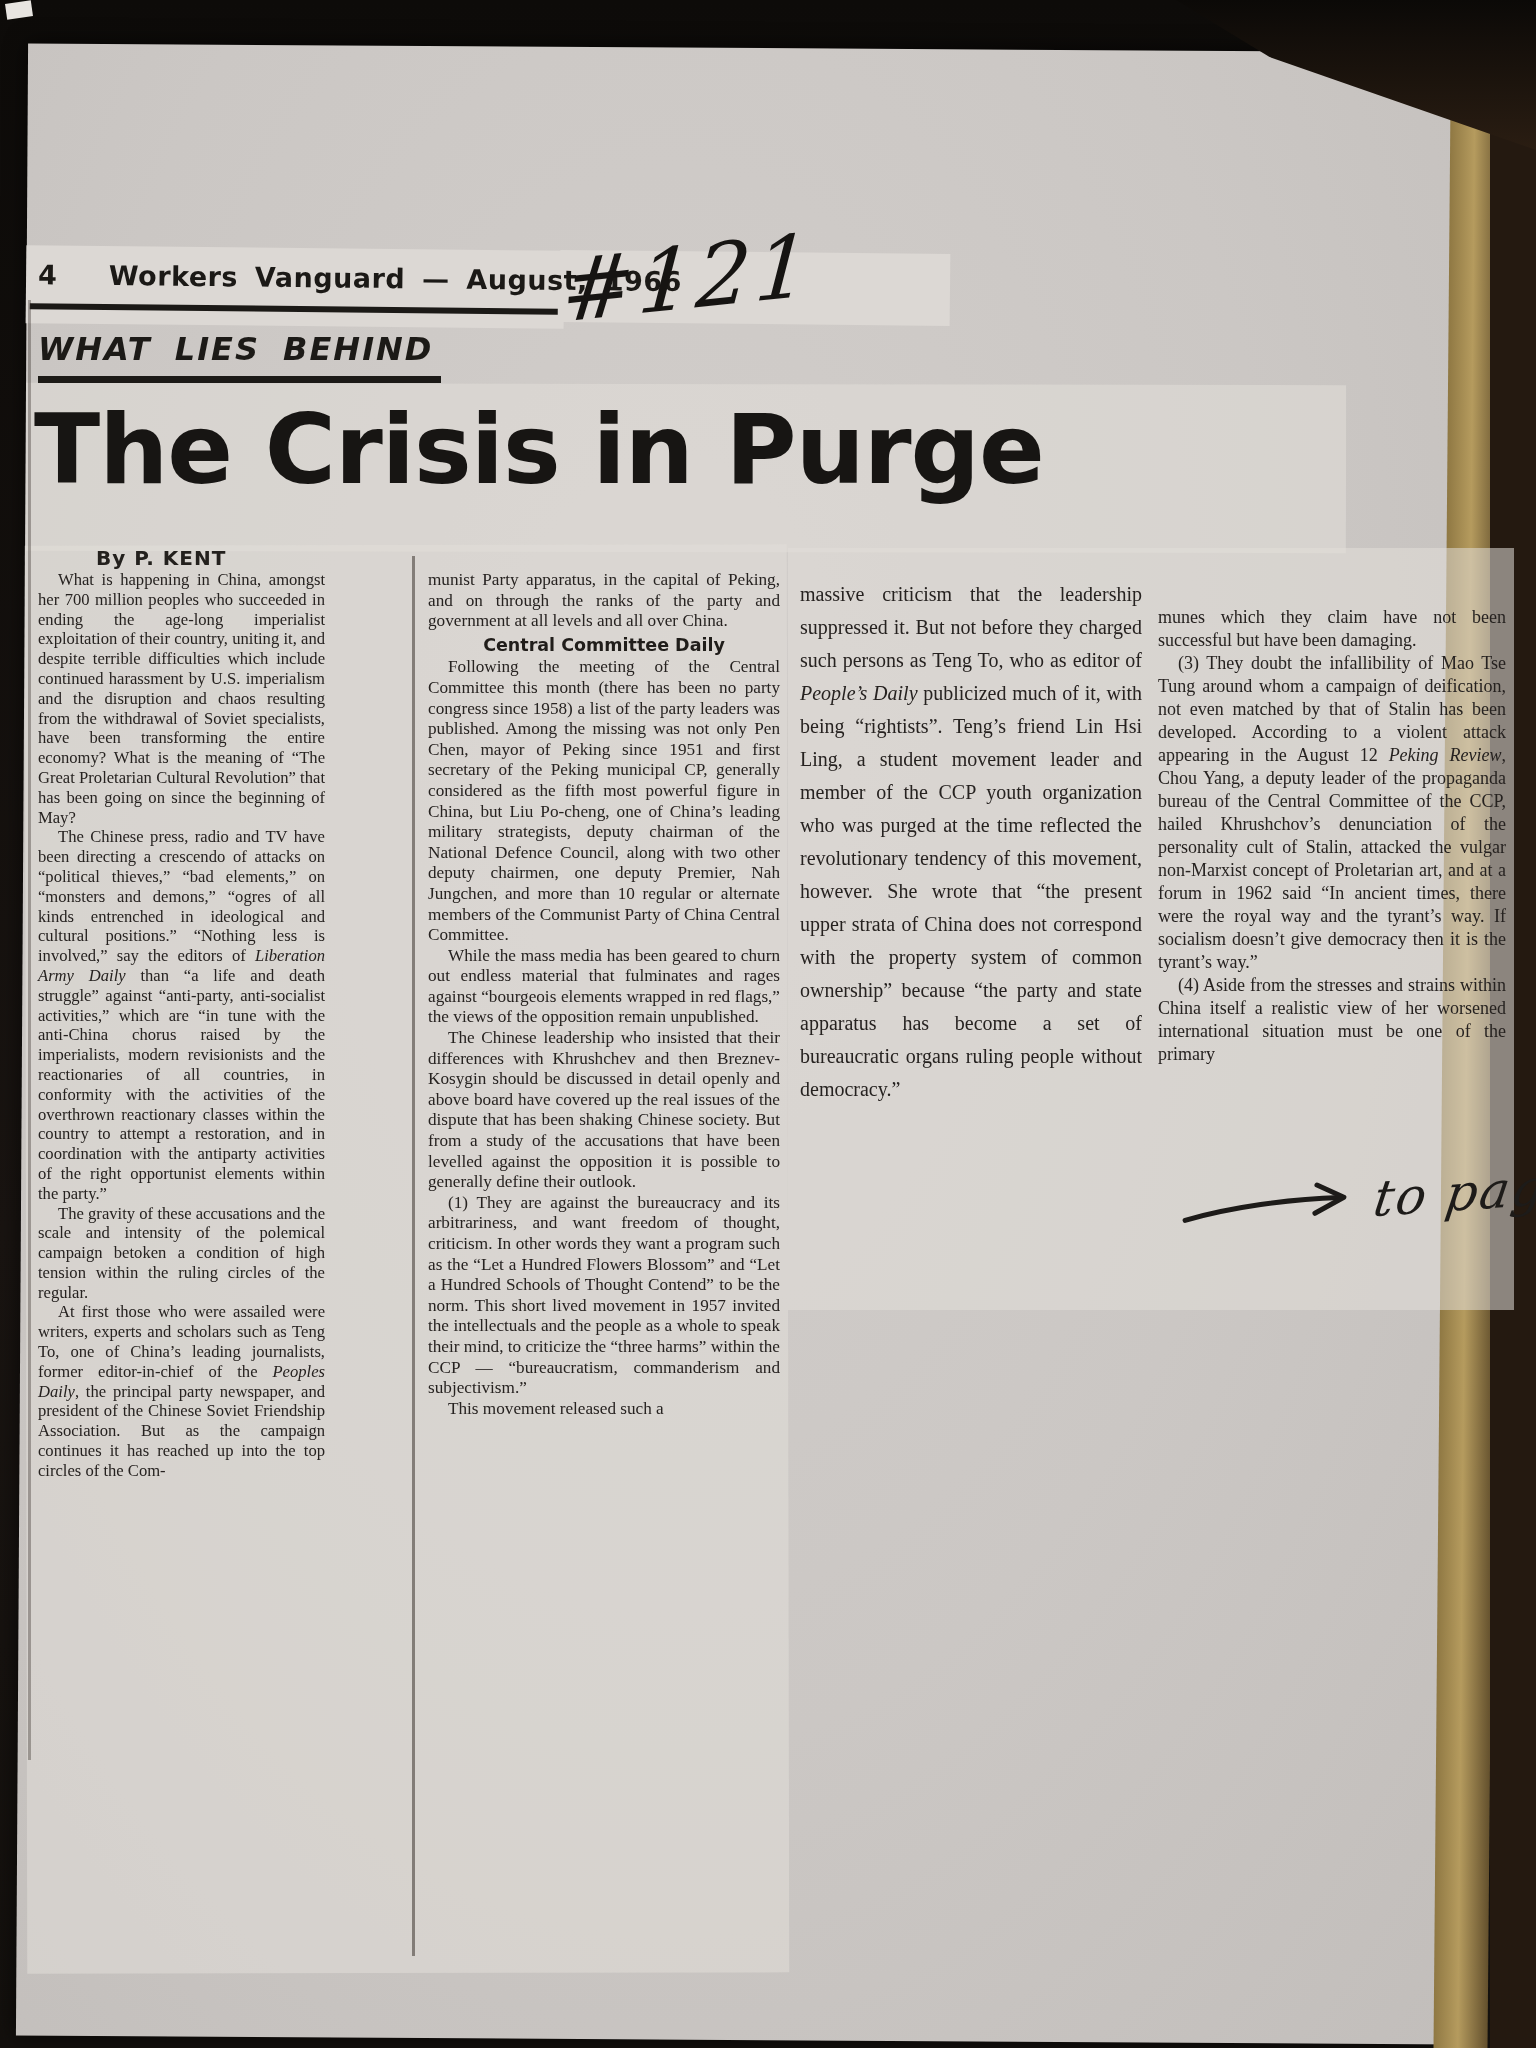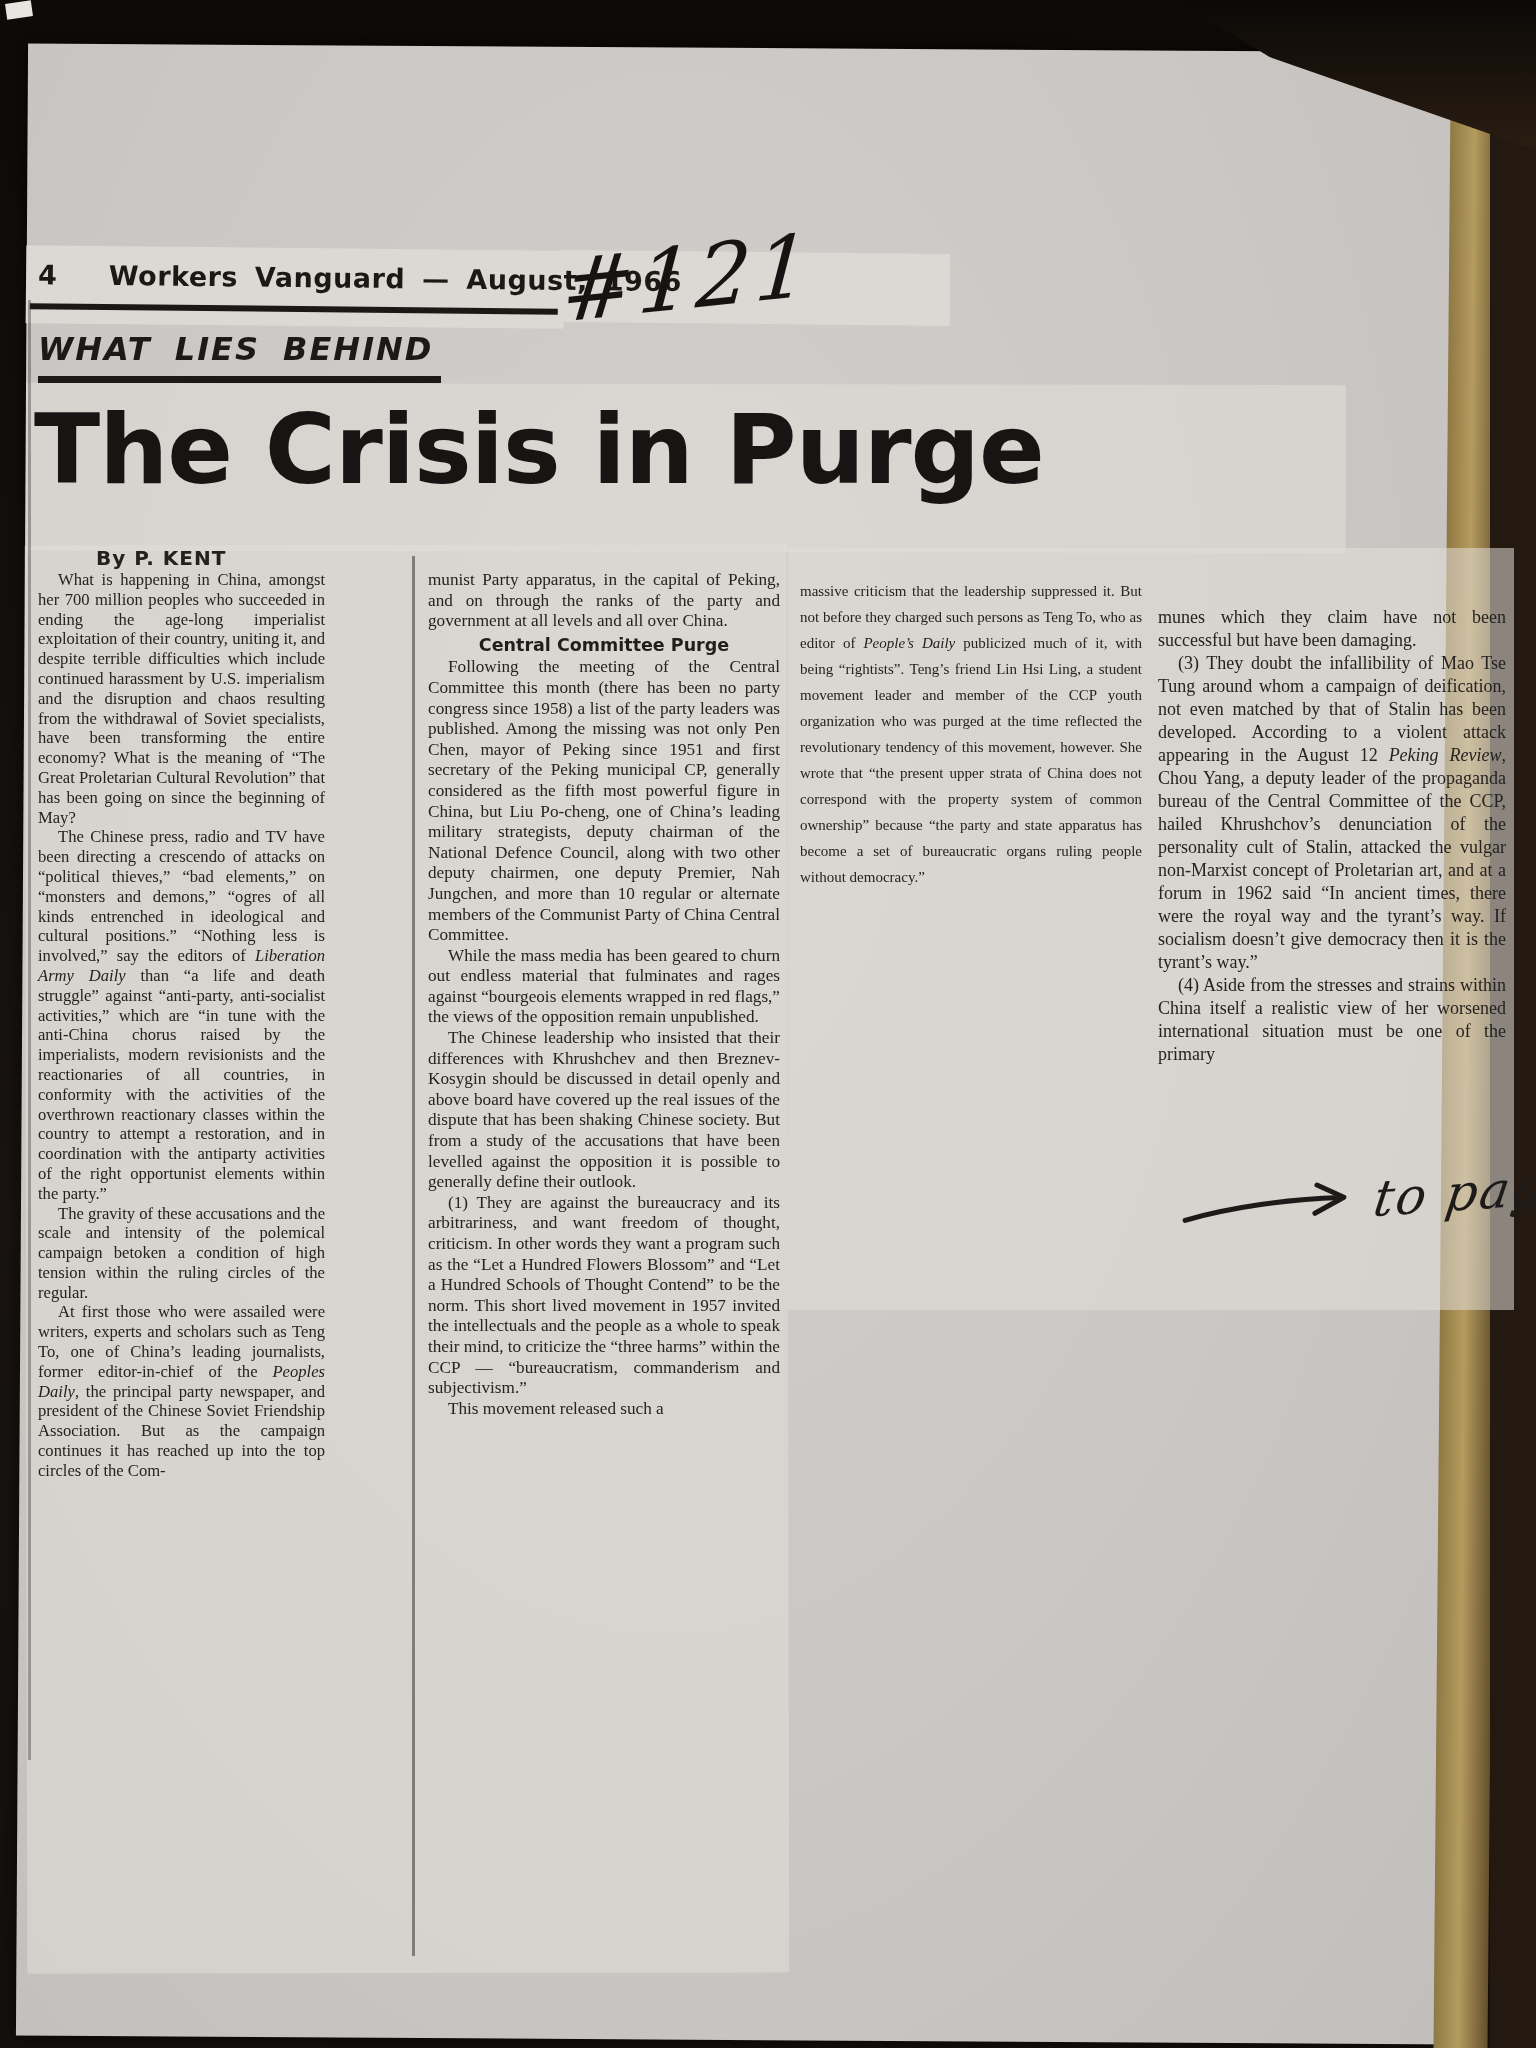--- a/index.html
+++ b/index.html
@@ -37,21 +37,21 @@
          font-size:32px;letter-spacing:2px;word-spacing:10px;
          padding:0 8px 8px 0;border-bottom:7px solid #1c1a17;white-space:nowrap;}
   .headline{position:absolute;left:34px;top:396px;z-index:5;color:#171513;
          font-family:"DejaVu Sans", sans-serif;font-weight:bold;
          font-size:97px;line-height:1.12;letter-spacing:-1px;white-space:nowrap;}
   .byline{position:absolute;left:96px;top:546px;z-index:5;color:#23201d;
          font-family:"DejaVu Sans", sans-serif;font-weight:bold;font-size:20px;letter-spacing:1px;}
   .col{position:absolute;z-index:5;color:#262220;text-align:justify;}
   #col1{left:38px;top:570px;width:287px;font-size:16.6px;line-height:19.8px;}
   #col2{left:428px;top:570px;width:352px;font-size:17.2px;line-height:20.6px;}
-  #col3{left:800px;top:578px;width:342px;font-size:15px;line-height:26px;}
+  #col3{left:800px;top:578px;width:342px;font-size:20px;line-height:33px;}
   #col4{left:1158px;top:606px;width:348px;font-size:18px;line-height:23px;}
   .para{margin:0;text-indent:20px;}
   .para.no-indent{text-indent:0;}
   .subhead{margin:3px 0 2px 0;text-align:center;font-family:"DejaVu Sans", sans-serif;
          font-weight:bold;font-size:17.5px;color:#201d1a;}
   .seam{position:absolute;z-index:4;background:rgba(45,38,32,.5);}
   .seam-col2{left:412px;top:556px;width:3px;height:1400px;}
   .seam-col1{left:28px;top:300px;width:3px;height:1460px;background:rgba(45,38,32,.35);}
   .hand-note{position:absolute;left:1180px;top:1168px;z-index:5;display:flex;align-items:center;
          gap:14px;color:#1d1b19;transform:rotate(-4deg);}
@@ -94,21 +94,21 @@
   <div class="seam seam-col2"></div>
 
   <div class="col" id="col1">
       <p class="para">What is happening in China, amongst her 700 million peoples who succeeded in ending the age-long imperialist exploitation of their country, uniting it, and despite terrible difficulties which include continued harassment by U.S. imperialism and the disruption and chaos resulting from the withdrawal of Soviet specialists, have been transforming the entire economy? What is the meaning of “The Great Proletarian Cultural Revolution” that has been going on since the beginning of May?</p>
       <p class="para">The Chinese press, radio and TV have been directing a crescendo of attacks on “political thieves,” “bad elements,” on “monsters and demons,” “ogres of all kinds entrenched in ideological and cultural positions.” “Nothing less is involved,” say the editors of <i>Liberation Army Daily</i> than “a life and death struggle” against “anti-party, anti-socialist activities,” which are “in tune with the anti-China chorus raised by the imperialists, modern revisionists and the reactionaries of all countries, in conformity with the activities of the overthrown reactionary classes within the country to attempt a restoration, and in coordination with the antiparty activities of the right opportunist elements within the party.”</p>
       <p class="para">The gravity of these accusations and the scale and intensity of the polemical campaign betoken a condition of high tension within the ruling circles of the regular.</p>
       <p class="para">At first those who were assailed were writers, experts and scholars such as Teng To, one of China’s leading journalists, former editor-in-chief of the <i>Peoples Daily</i>, the principal party newspaper, and president of the Chinese Soviet Friendship Association. But as the campaign continues it has reached up into the top circles of the Com-</p>
     </div>
   <div class="col" id="col2">
       <p class="para no-indent">munist Party apparatus, in the capital of Peking, and on through the ranks of the party and government at all levels and all over China.</p>
-      <h3 class="subhead">Central Committee Purge</h3>
+      <h3 class="subhead">Central Committee Daily</h3>
       <p class="para">Following the meeting of the Central Committee this month (there has been no party congress since 1958) a list of the party leaders was published. Among the missing was not only Pen Chen, mayor of Peking since 1951 and first secretary of the Peking municipal CP, generally considered as the fifth most powerful figure in China, but Liu Po-cheng, one of China’s leading military strategists, deputy chairman of the National Defence Council, along with two other deputy chairmen, one deputy Premier, Nah Jungchen, and more than 10 regular or alternate members of the Communist Party of China Central Committee.</p>
       <p class="para">While the mass media has been geared to churn out endless material that fulminates and rages against “bourgeois elements wrapped in red flags,” the views of the opposition remain unpublished.</p>
       <p class="para">The Chinese leadership who insisted that their differences with Khrushchev and then Breznev-Kosygin should be discussed in detail openly and above board have covered up the real issues of the dispute that has been shaking Chinese society. But from a study of the accusations that have been levelled against the opposition it is possible to generally define their outlook.</p>
       <p class="para">(1) They are against the bureaucracy and its arbitrariness, and want freedom of thought, criticism. In other words they want a program such as the “Let a Hundred Flowers Blossom” and “Let a Hundred Schools of Thought Contend” to be the norm. This short lived movement in 1957 invited the intellectuals and the people as a whole to speak their mind, to criticize the “three harms” within the CCP — “bureaucratism, commanderism and subjectivism.”</p>
       <p class="para">This movement released such a</p>
     </div>
   <div class="col" id="col3">
       <p class="para no-indent">massive criticism that the leadership suppressed it. But not before they charged such persons as Teng To, who as editor of <i>People’s Daily</i> publicized much of it, with being “rightists”. Teng’s friend Lin Hsi Ling, a student movement leader and member of the CCP youth organization who was purged at the time reflected the revolutionary tendency of this movement, however. She wrote that “the present upper strata of China does not correspond with the property system of common ownership” because “the party and state apparatus has become a set of bureaucratic organs ruling people without democracy.”</p>
     </div>
   <div class="col" id="col4">

